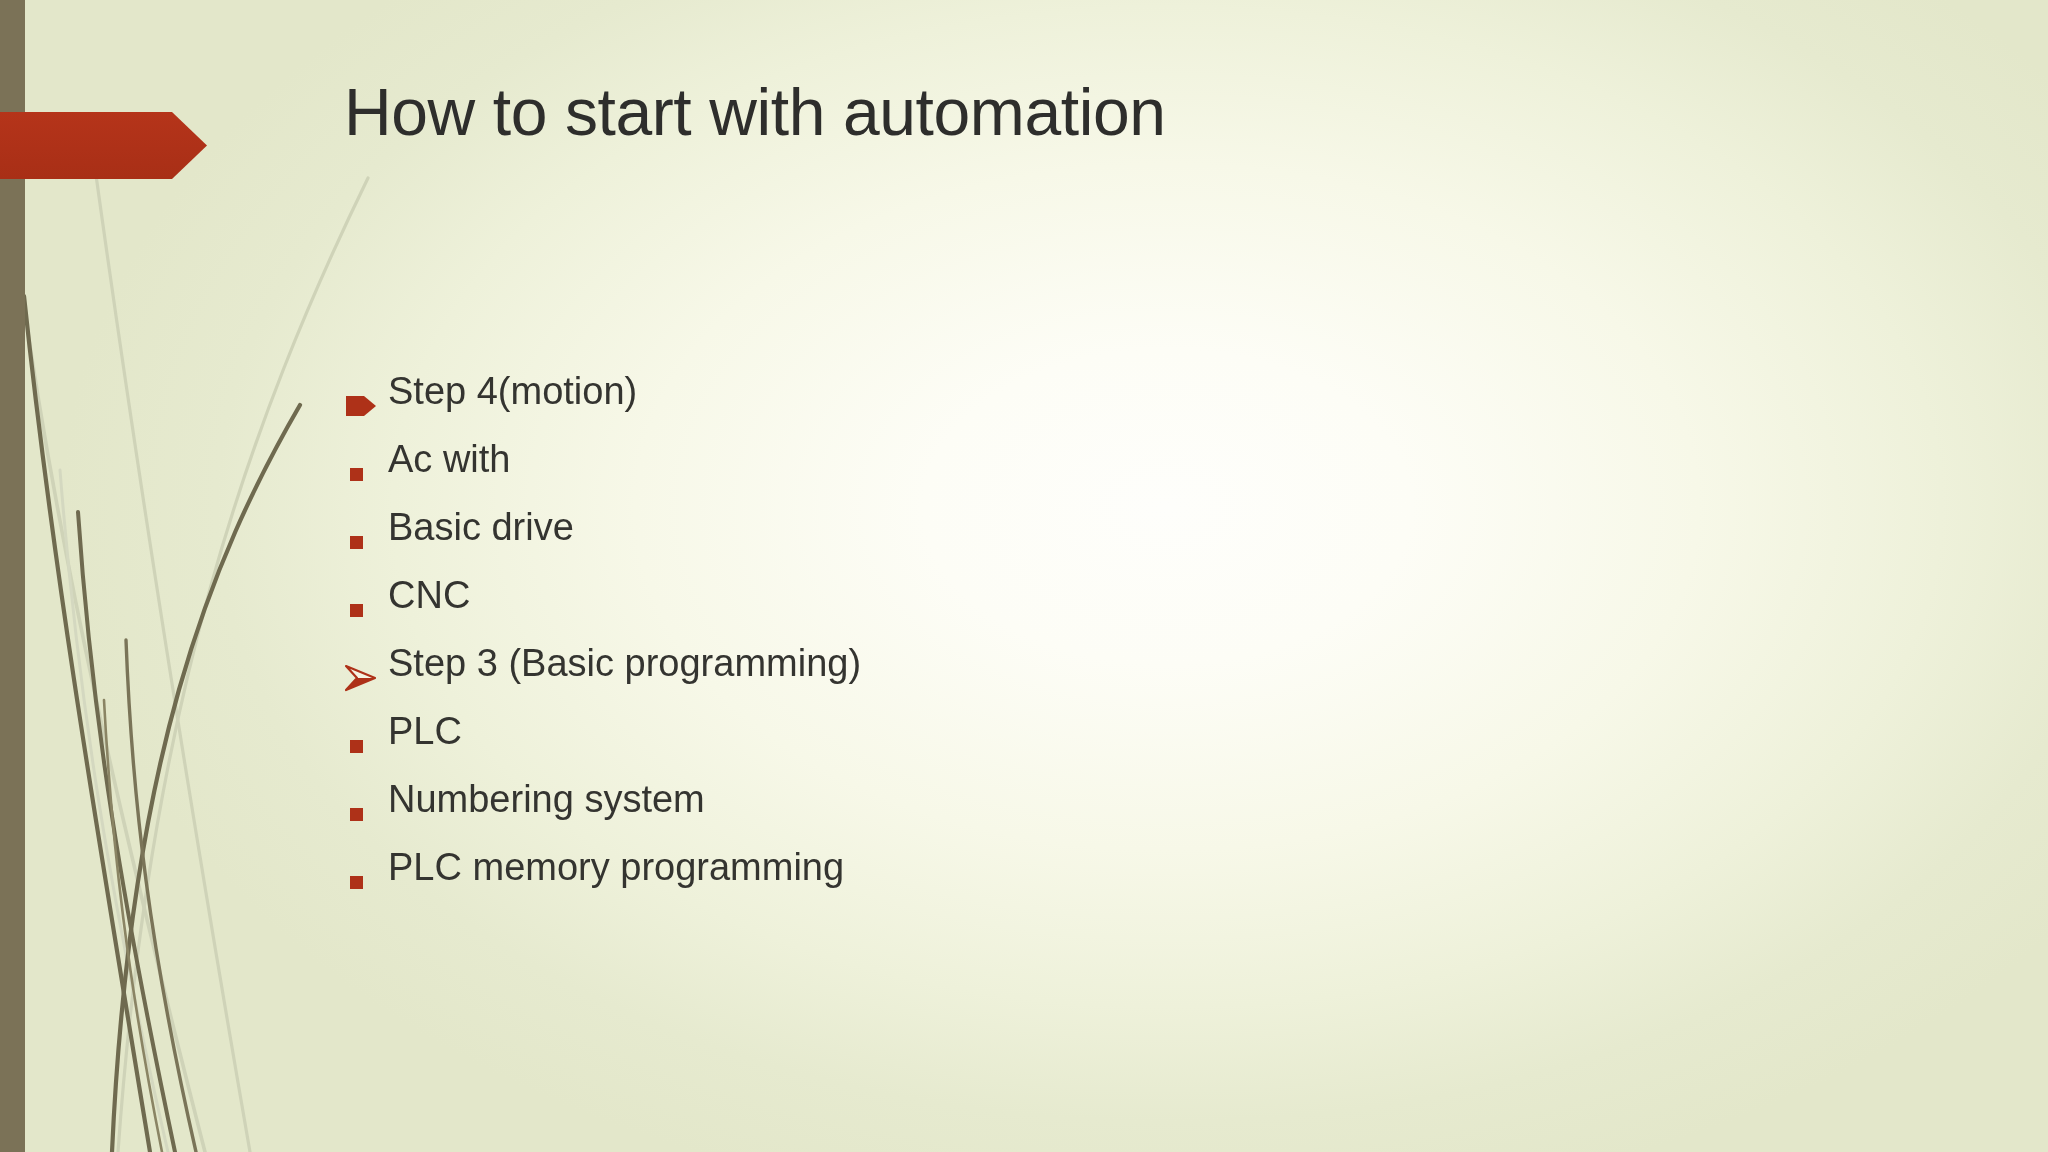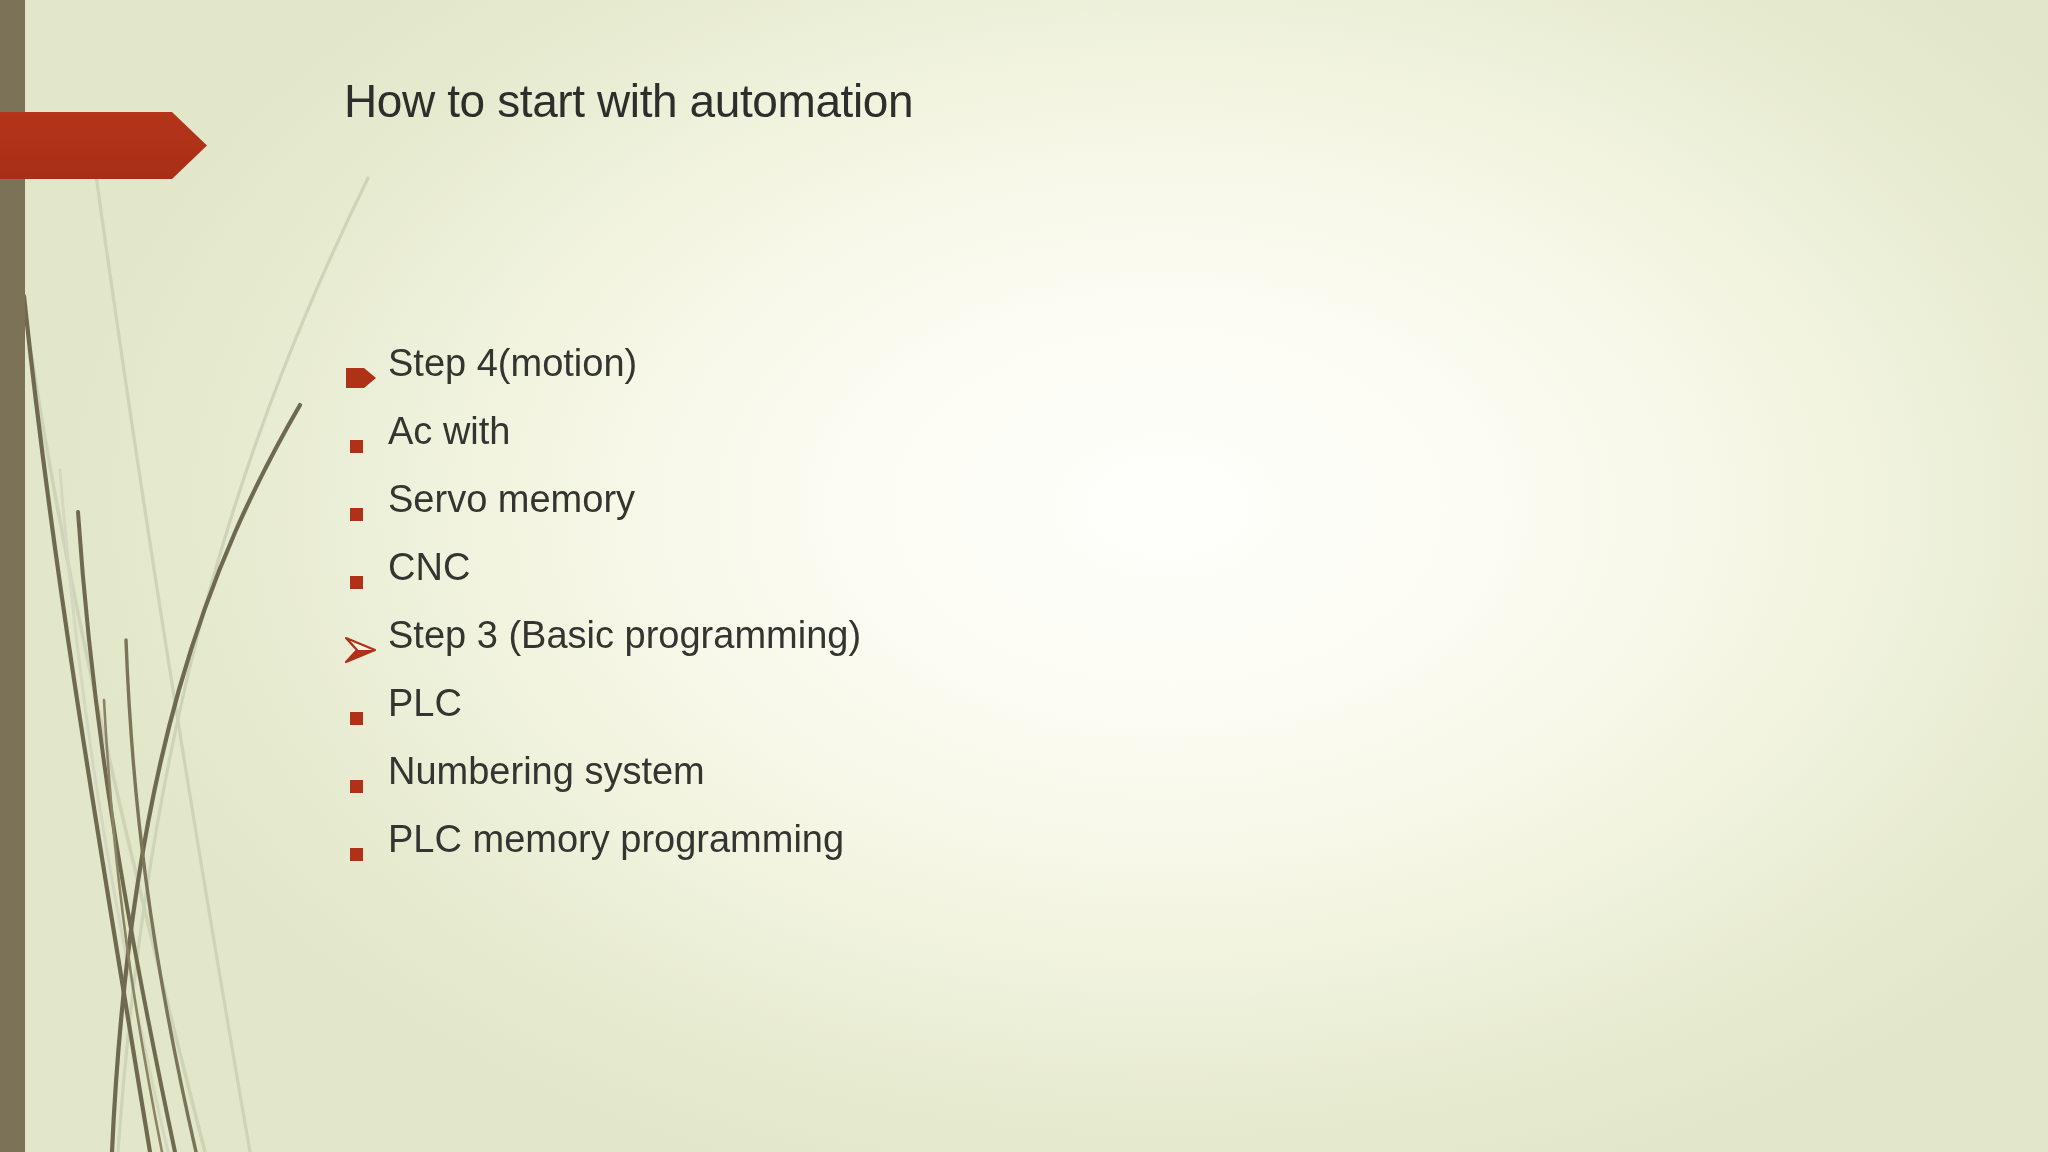--- a/index.html
+++ b/index.html
@@ -64,33 +64,33 @@
     background: linear-gradient(180deg, #b5341a 0%, #ae3118 55%, #a82f16 100%);
     clip-path: polygon(0 0, 172px 0, 207px 50%, 172px 100%, 0 100%);
   }
 
   
   #title {
     position: absolute;
     left: 344px;
     top: 76px;
     width: 1500px;
-    font-size: 46px;
+    font-size: 66px;
     line-height: 1.12;
     font-weight: 400;
     color: #2e2e2c;
     letter-spacing: -0.4px;
     white-space: nowrap;
   }
 
   
   #bullets {
     position: absolute;
     left: 344px;
-    top: 344px;
+    top: 372px;
     width: 1300px;
   }
   .bullet-row {
     display: flex;
     align-items: baseline;
     height: 68px;
   }
   .marker {
     width: 44px;
     flex: 0 0 44px;
@@ -176,21 +176,21 @@
       <span class="bullet-text">Step 4(motion)</span>
     </div>
 
     <div class="bullet-row">
       <span class="marker square"></span>
       <span class="bullet-text">Ac with</span>
     </div>
 
     <div class="bullet-row">
       <span class="marker square"></span>
-      <span class="bullet-text">Servo memory</span>
+      <span class="bullet-text">Basic drive</span>
     </div>
 
     <div class="bullet-row">
       <span class="marker square"></span>
       <span class="bullet-text">CNC</span>
     </div>
 
     <div class="bullet-row">
       <span class="marker arrow-open">
         <svg width="34" height="30" viewBox="0 0 34 30">

